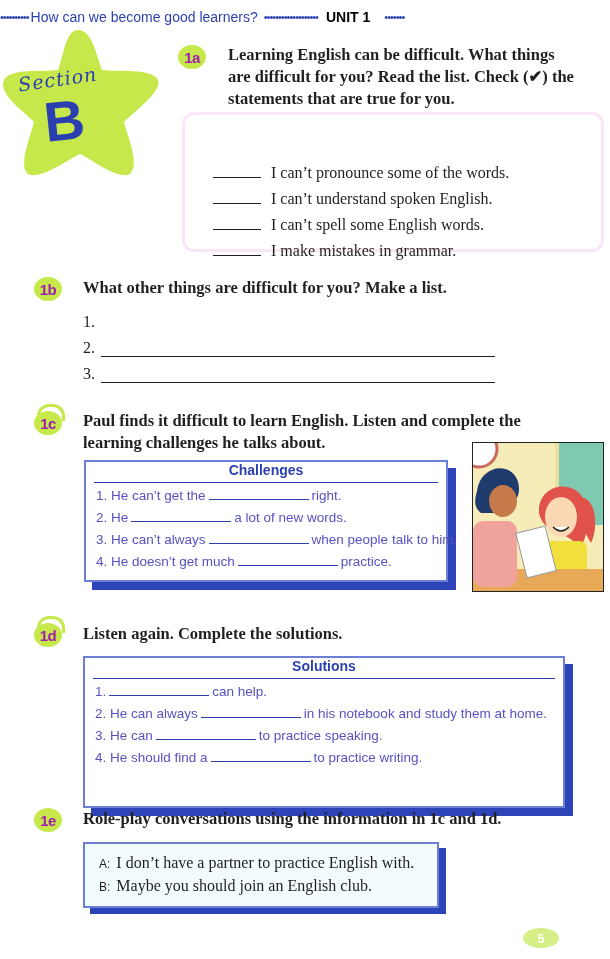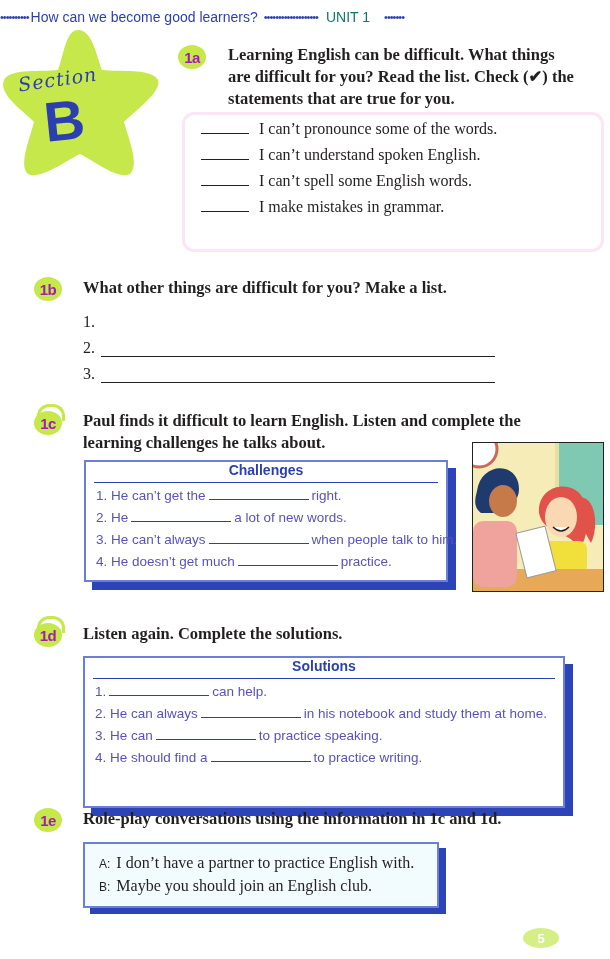--- a/index.html
+++ b/index.html
@@ -10,21 +10,21 @@
   .abs { position: absolute; }
 
   
   .header {
     left: 0; top: 6px; width: 610px; height: 22px;
     font-family: "Liberation Sans", sans-serif; font-size: 14px; color: #2b3fb0;
     display: flex; align-items: center; white-space: nowrap;
   }
   .dots { color: #2b3fb0; letter-spacing: -1px; font-size: 11px; }
   .header .title { margin: 0 6px 0 2px; }
-  .header .unit { font-weight: normal; margin: 0 14px 0 8px; color: #0f766e; }
+  .header .unit { font-weight: bold; margin: 0 14px 0 8px; color: #000000; }
 
   
   .star { left: 0; top: 24px; width: 162px; height: 158px; }
   .section-text {
     left: 18px; top: 68px; font-family: "DejaVu Serif", serif; font-size: 19px; color: #2b3fb0;
     transform: rotate(-8deg); letter-spacing: 1px; font-style: italic;
   }
   .section-letter {
     left: 44px; top: 88px; font-family: "Liberation Sans", sans-serif; font-weight: bold;
     font-size: 56px; color: #2b3fb0; transform: rotate(-6deg);
@@ -104,21 +104,21 @@
 <div class="abs section-text">Section</div>
 <div class="abs section-letter">B</div>
 
 <div class="abs badge" style="left:178px; top:45px;">1a</div>
 <div class="abs instruction" style="left:228px; top:44px; width:380px;">
   <div>Learning English can be difficult. What things</div>
   <div>are difficult for you? Read the list. Check (✔) the</div>
   <div>statements that are true for you.</div>
 </div>
 <div class="abs pink-box">
-  <div style="padding:5px 0 0 16px;">
+  <div style="padding:5px 0 0 28px;margin-top:44px;">
     <div class="check-row">
       <span class="blank-short"></span>
       <span>I can’t pronounce some of the words.</span>
     </div>
     <div class="check-row">
       <span class="blank-short"></span>
       <span>I can’t understand spoken English.</span>
     </div>
     <div class="check-row">
       <span class="blank-short"></span>

